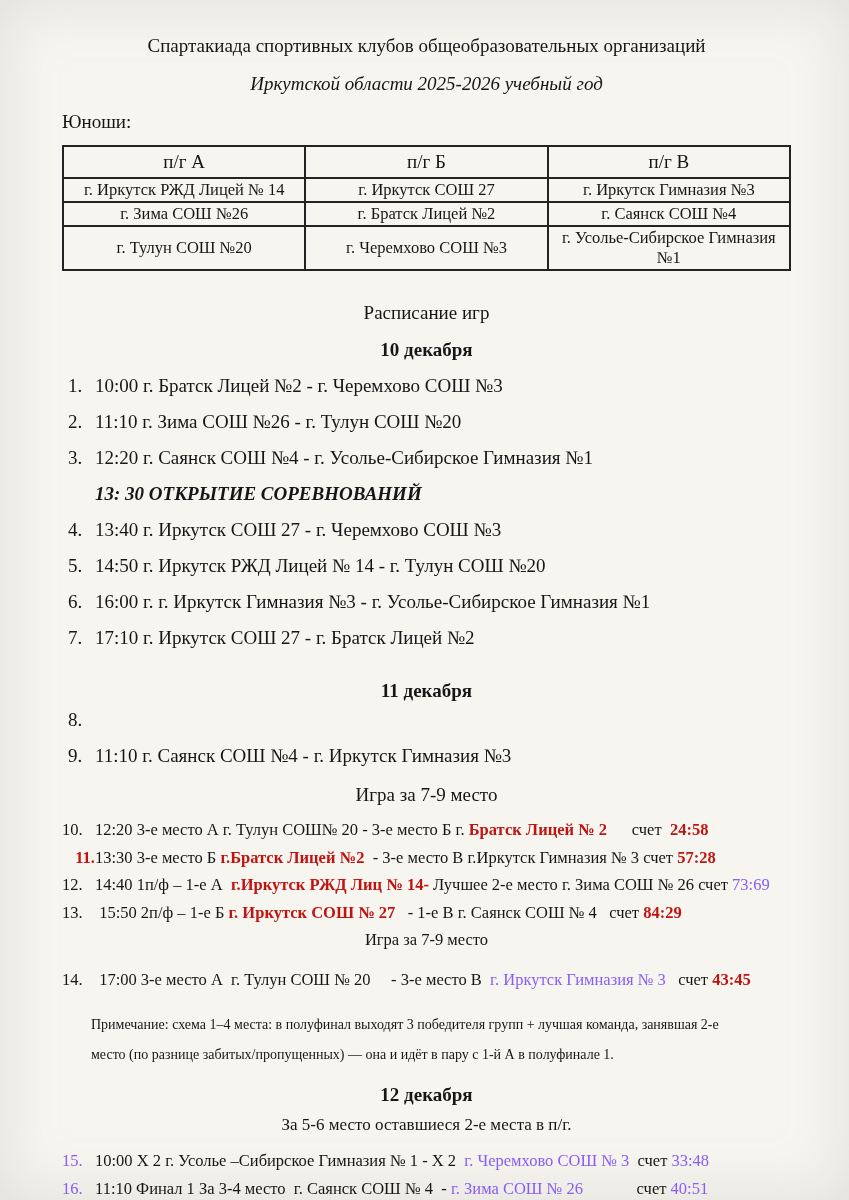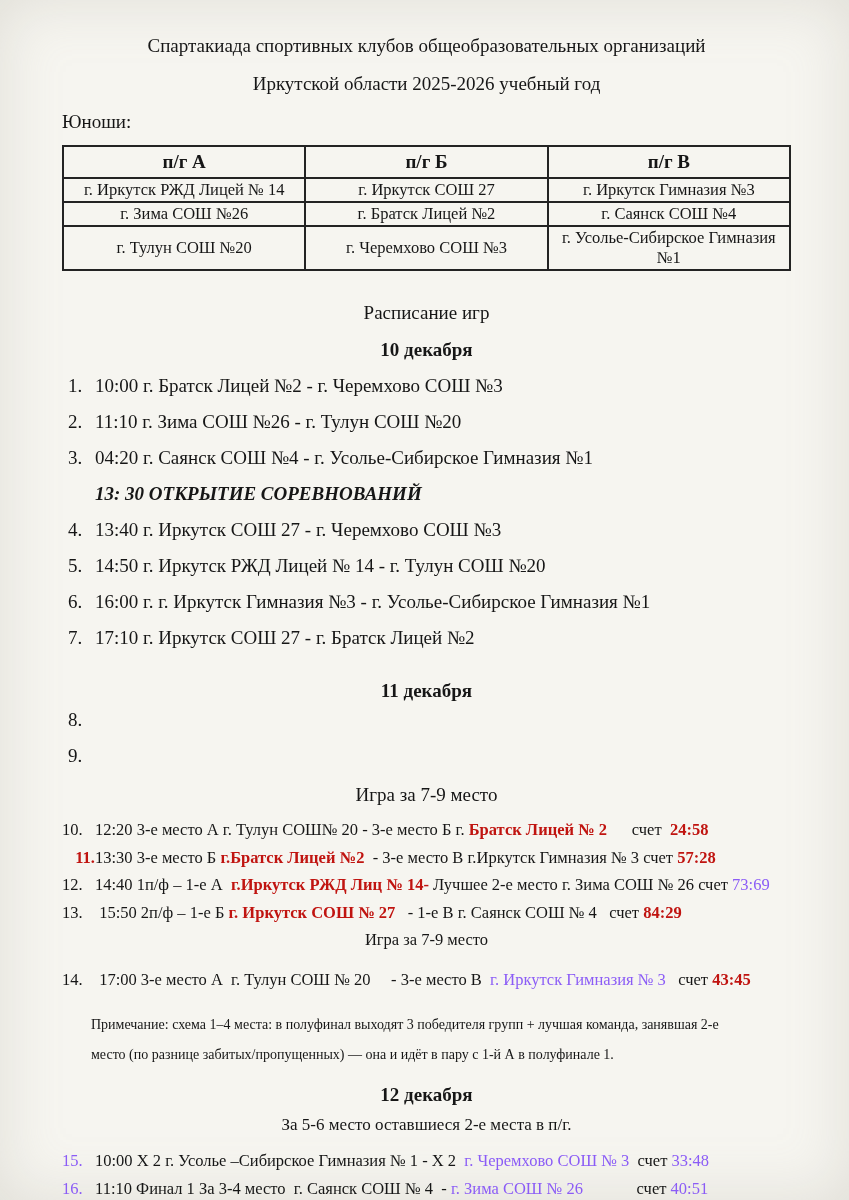--- a/index.html
+++ b/index.html
@@ -7,30 +7,30 @@
     width:849px;height:1200px;
     background:#f6f5f0;
     font-family:"Liberation Serif","DejaVu Serif",serif;
     color:#161616;
     position:relative;overflow:hidden;
     box-shadow:inset 0 0 60px rgba(170,165,150,0.28);
   }
   .page{position:absolute;top:0;left:0;right:0;bottom:0;padding:30px 58px 0 62px;}
   .center{text-align:center;}
   .title{font-size:19px;line-height:24px;margin-top:4px;}
-  .title2{font-size:19px;line-height:24px;margin-top:14px;}
+  .title2{font-size:19px;line-height:24px;margin-top:14px;font-style:italic;}
   .boys{font-size:19px;margin-top:15px;}
   table.groups{
     border-collapse:collapse;width:100%;margin-top:12px;
     table-layout:fixed;
   }
   table.groups th,table.groups td{
     border:2px solid #232323;text-align:center;vertical-align:middle;
   }
-  table.groups th{font-size:19px;font-weight:bold;height:28px;padding:1px 2px;}
+  table.groups th{font-size:19px;font-weight:normal;height:28px;padding:1px 2px;}
   table.groups td{font-size:16.5px;height:20px;padding:1px 2px;}
   .sched-head{font-size:19px;margin-top:31px;}
   .day-head{font-size:19px;font-weight:bold;margin-top:15px;}
   .games-lg{margin-top:7px;margin-left:6px;}
   .games-lg .game-line{font-size:19px;line-height:36px;display:flex;}
   .games-lg .num{flex:0 0 27px;}
   .opening{font-size:19px;font-weight:bold;font-style:italic;line-height:36px;margin-left:33px;}
   .game79-lg{font-size:19px;margin-top:10px;}
   .games-sm{margin-top:10px;}
   .games-sm .game-line{font-size:16.5px;line-height:27.5px;display:flex;}
@@ -87,21 +87,21 @@
       <div class="game-line">
         <span class="num">1.</span>
         <span class="txt"><span>10:00 г. Братск Лицей №2 - г. Черемхово СОШ №3</span></span>
       </div>
       <div class="game-line">
         <span class="num">2.</span>
         <span class="txt"><span>11:10 г. Зима СОШ №26 - г. Тулун СОШ №20</span></span>
       </div>
       <div class="game-line">
         <span class="num">3.</span>
-        <span class="txt"><span>04:20 г. Саянск СОШ №4 - г. Усолье-Сибирское Гимназия №1</span></span>
+        <span class="txt"><span>12:20 г. Саянск СОШ №4 - г. Усолье-Сибирское Гимназия №1</span></span>
       </div>
     </div>
   <div class="opening">13: 30 ОТКРЫТИЕ СОРЕВНОВАНИЙ</div>
   <div class="games-lg" style="margin-top:0;">
       <div class="game-line">
         <span class="num">4.</span>
         <span class="txt"><span>13:40 г. Иркутск СОШ 27 - г. Черемхово СОШ №3</span></span>
       </div>
       <div class="game-line">
         <span class="num">5.</span>
@@ -117,20 +117,21 @@
       </div>
     </div>
 
   <div class="day-head center" style="margin-top:24px;">11 декабря</div>
   <div class="games-lg" style="margin-top:0;">
       <div class="game-line">
         <span class="num">8.</span>
       </div>
       <div class="game-line">
         <span class="num">9.</span>
+        <span class="txt"><span>11:10 г. Саянск СОШ №4 - г. Иркутск Гимназия №3</span></span>
       </div>
     </div>
 
   <div class="game79-lg center">Игра за 7-9 место</div>
   <div class="games-sm">
       <div class="game-line">
         <span class="num">10.</span>
         <span class="txt"><span>12:20 3-е место А г. Тулун СОШ№ 20 - 3-е место Б г. </span><span class="bold red">Братск Лицей № 2</span><span>      счет  </span><span class="bold red">24:58</span></span>
       </div>
       <div class="game-line">

